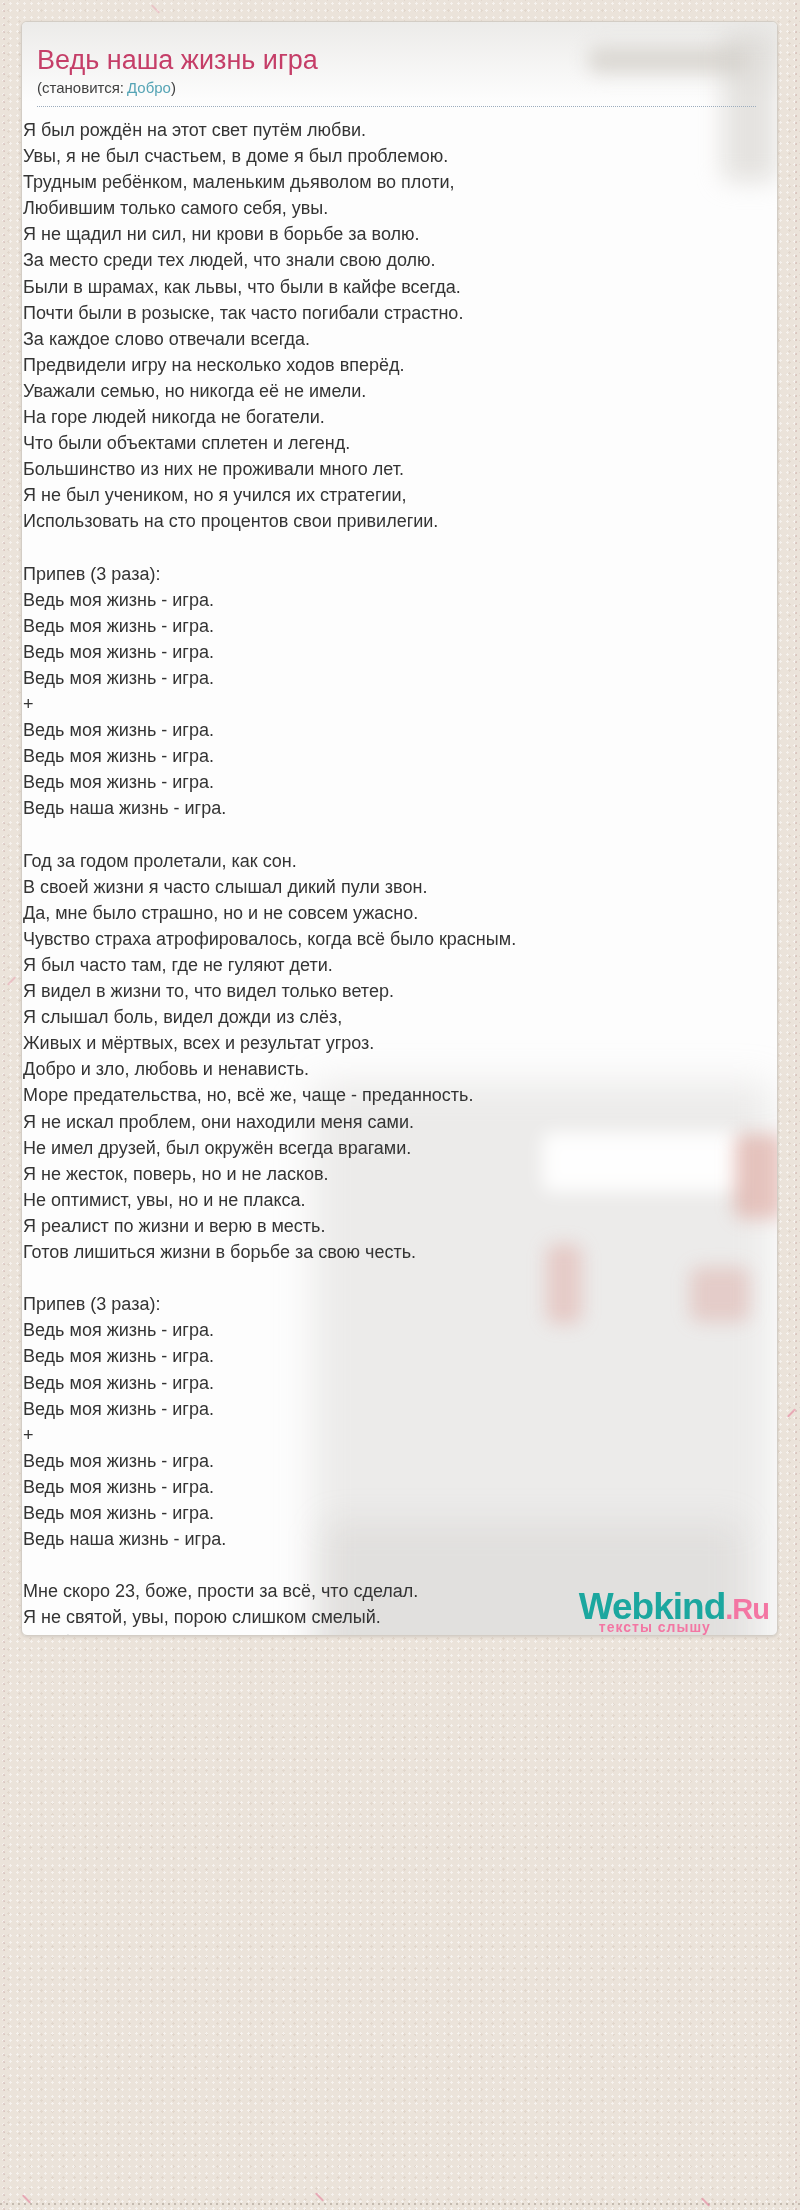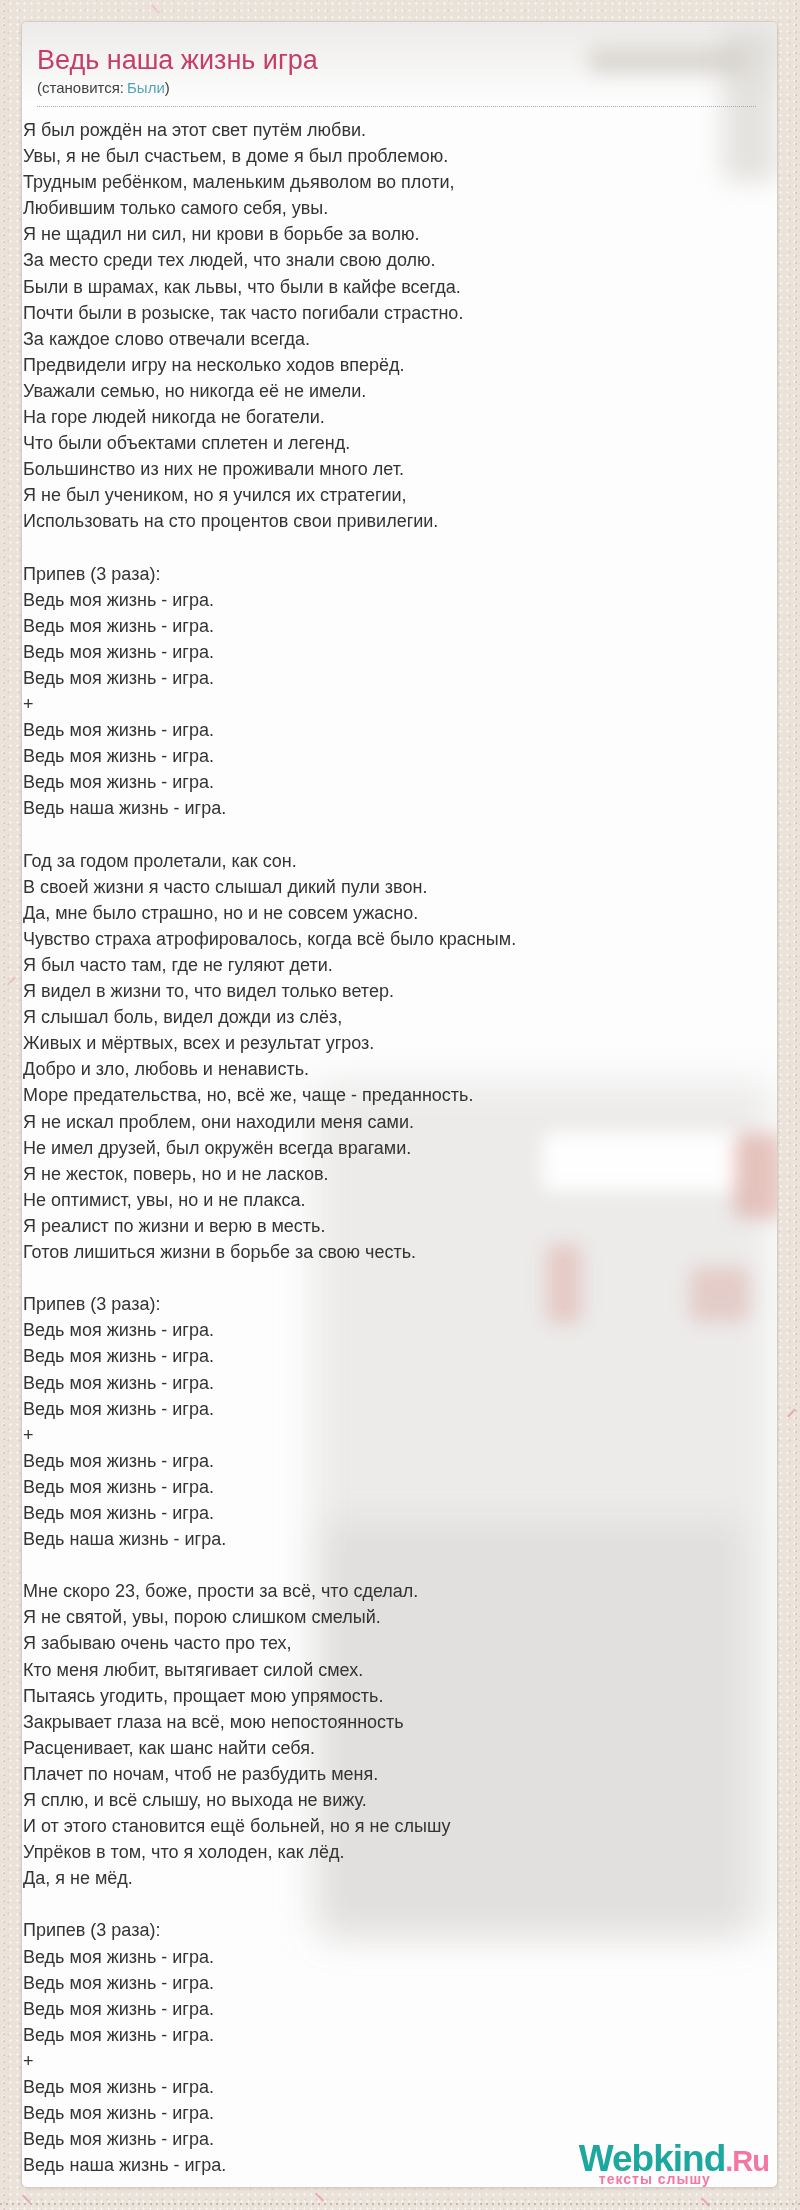--- a/index.html
+++ b/index.html
@@ -37,21 +37,21 @@
     background:rgba(228,120,150,.55); transform:rotate(45deg);
   }
   .stitch.s1{left:21px; top:2198px;}
   .stitch.s2{left:314px; top:2196px;}
   .stitch.s3{left:700px; top:2201px;}
   .stitch.s4{left:786px; top:1412px; transform:rotate(-45deg);}
   .stitch.s5{left:6px;  top:980px;  transform:rotate(-45deg); opacity:.6;}
   .stitch.s6{left:150px; top:8px;  opacity:.5;}
 
   .card{
-    position:absolute; left:21px; top:21px; width:757px; height:2167px;
+    position:absolute; left:21px; top:21px; width:757px; height:1615px;
     background:var(--card-bg,#fdfdfd);
     border:1px solid #d3cdc5; border-radius:6px;
     box-shadow:0 1px 3px rgba(0,0,0,.10);
     overflow:hidden;
   }
   .card .fade-top{
     position:absolute; left:0; top:0; right:0; height:80px;
     background:linear-gradient(#ecebe9, rgba(255,255,255,0));
   }
   .blob{position:absolute; filter:blur(9px); border-radius:10px; pointer-events:none;}
@@ -117,21 +117,21 @@
     <div class="blob b3"></div>
     <div class="blob b4"></div>
     <div class="blob b5"></div>
     <div class="blob b6"></div>
     <div class="blob b7"></div>
     <div class="blob b8"></div>
 
     <div class="header">
       <div class="title">Ведь наша жизнь игра</div>
       <div class="artist">
-        <span>(становится:</span><a href="#" class="artist-link">Были</a><span>)</span>
+        <span>(становится:</span><a href="#" class="artist-link">Добро</a><span>)</span>
       </div>
     </div>
 
     <div class="lyrics">Я был рождён на этот свет путём любви.
 Увы, я не был счастьем, в доме я был проблемою.
 Трудным ребёнком, маленьким дьяволом во плоти,
 Любившим только самого себя, увы.
 Я не щадил ни сил, ни крови в борьбе за волю.
 За место среди тех людей, что знали свою долю.
 Были в шрамах, как львы, что были в кайфе всегда.

